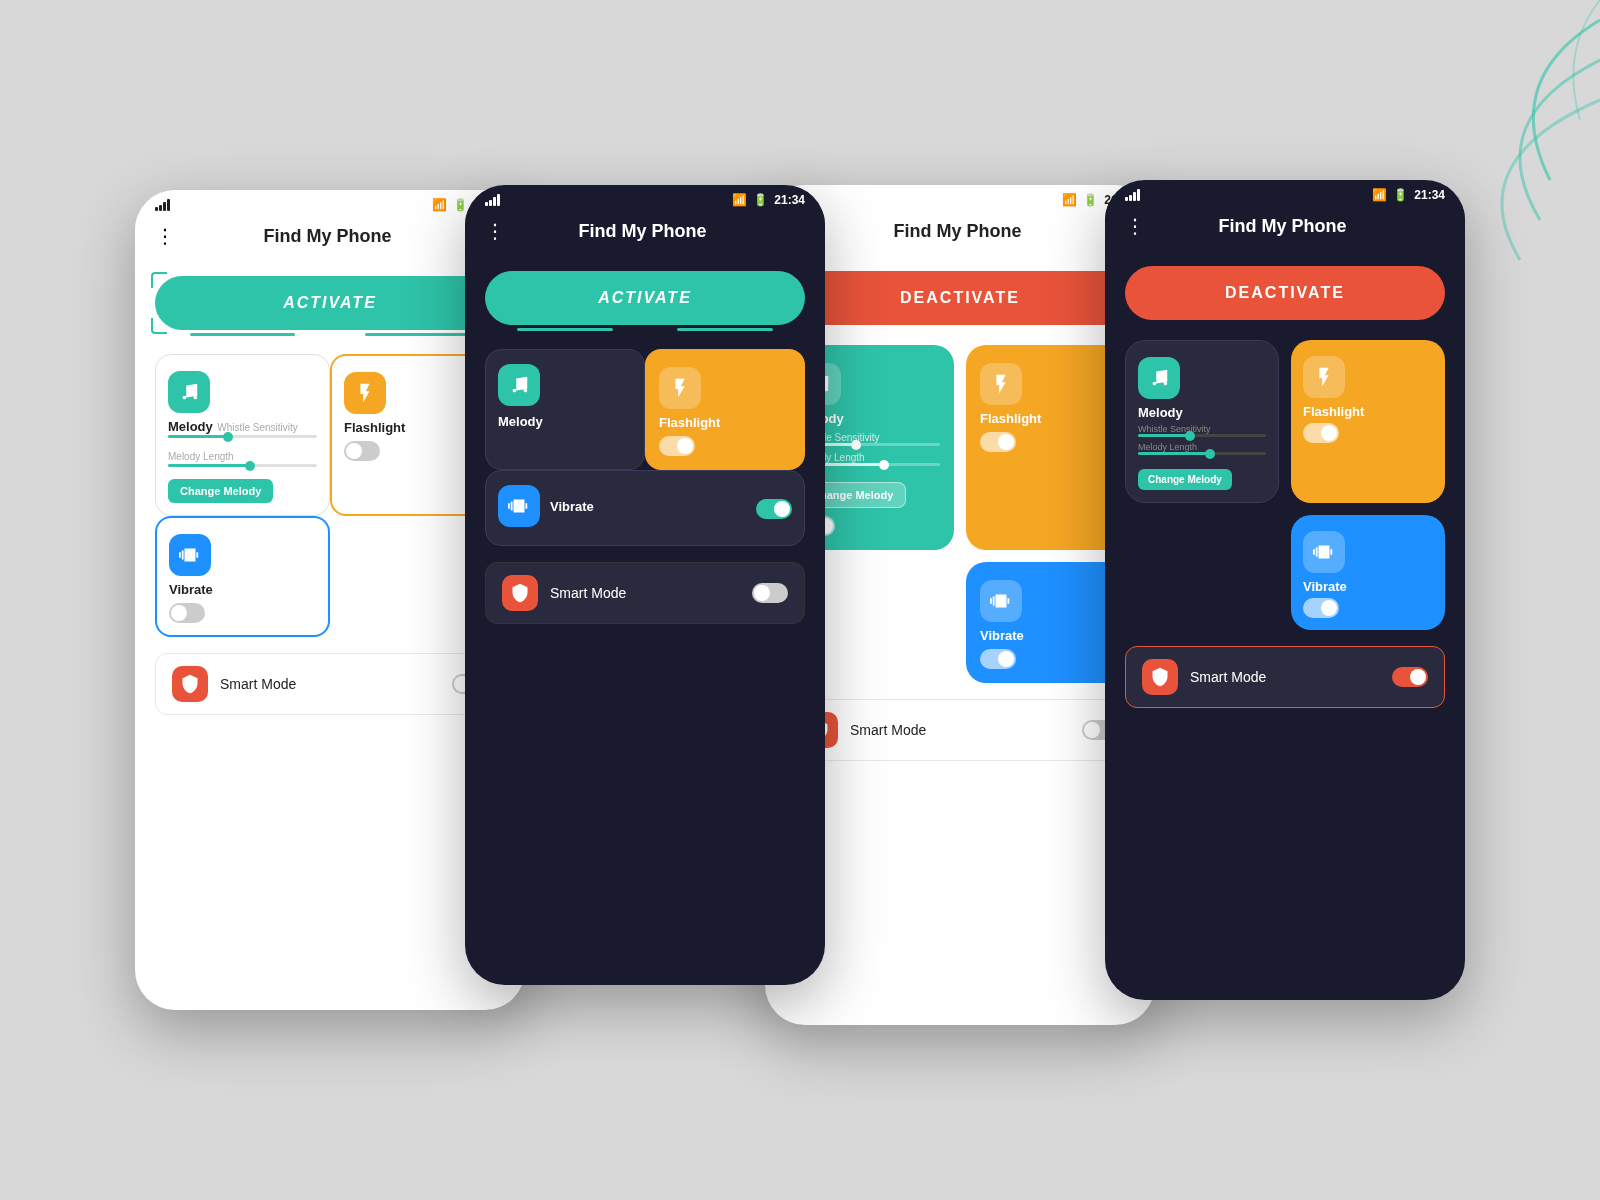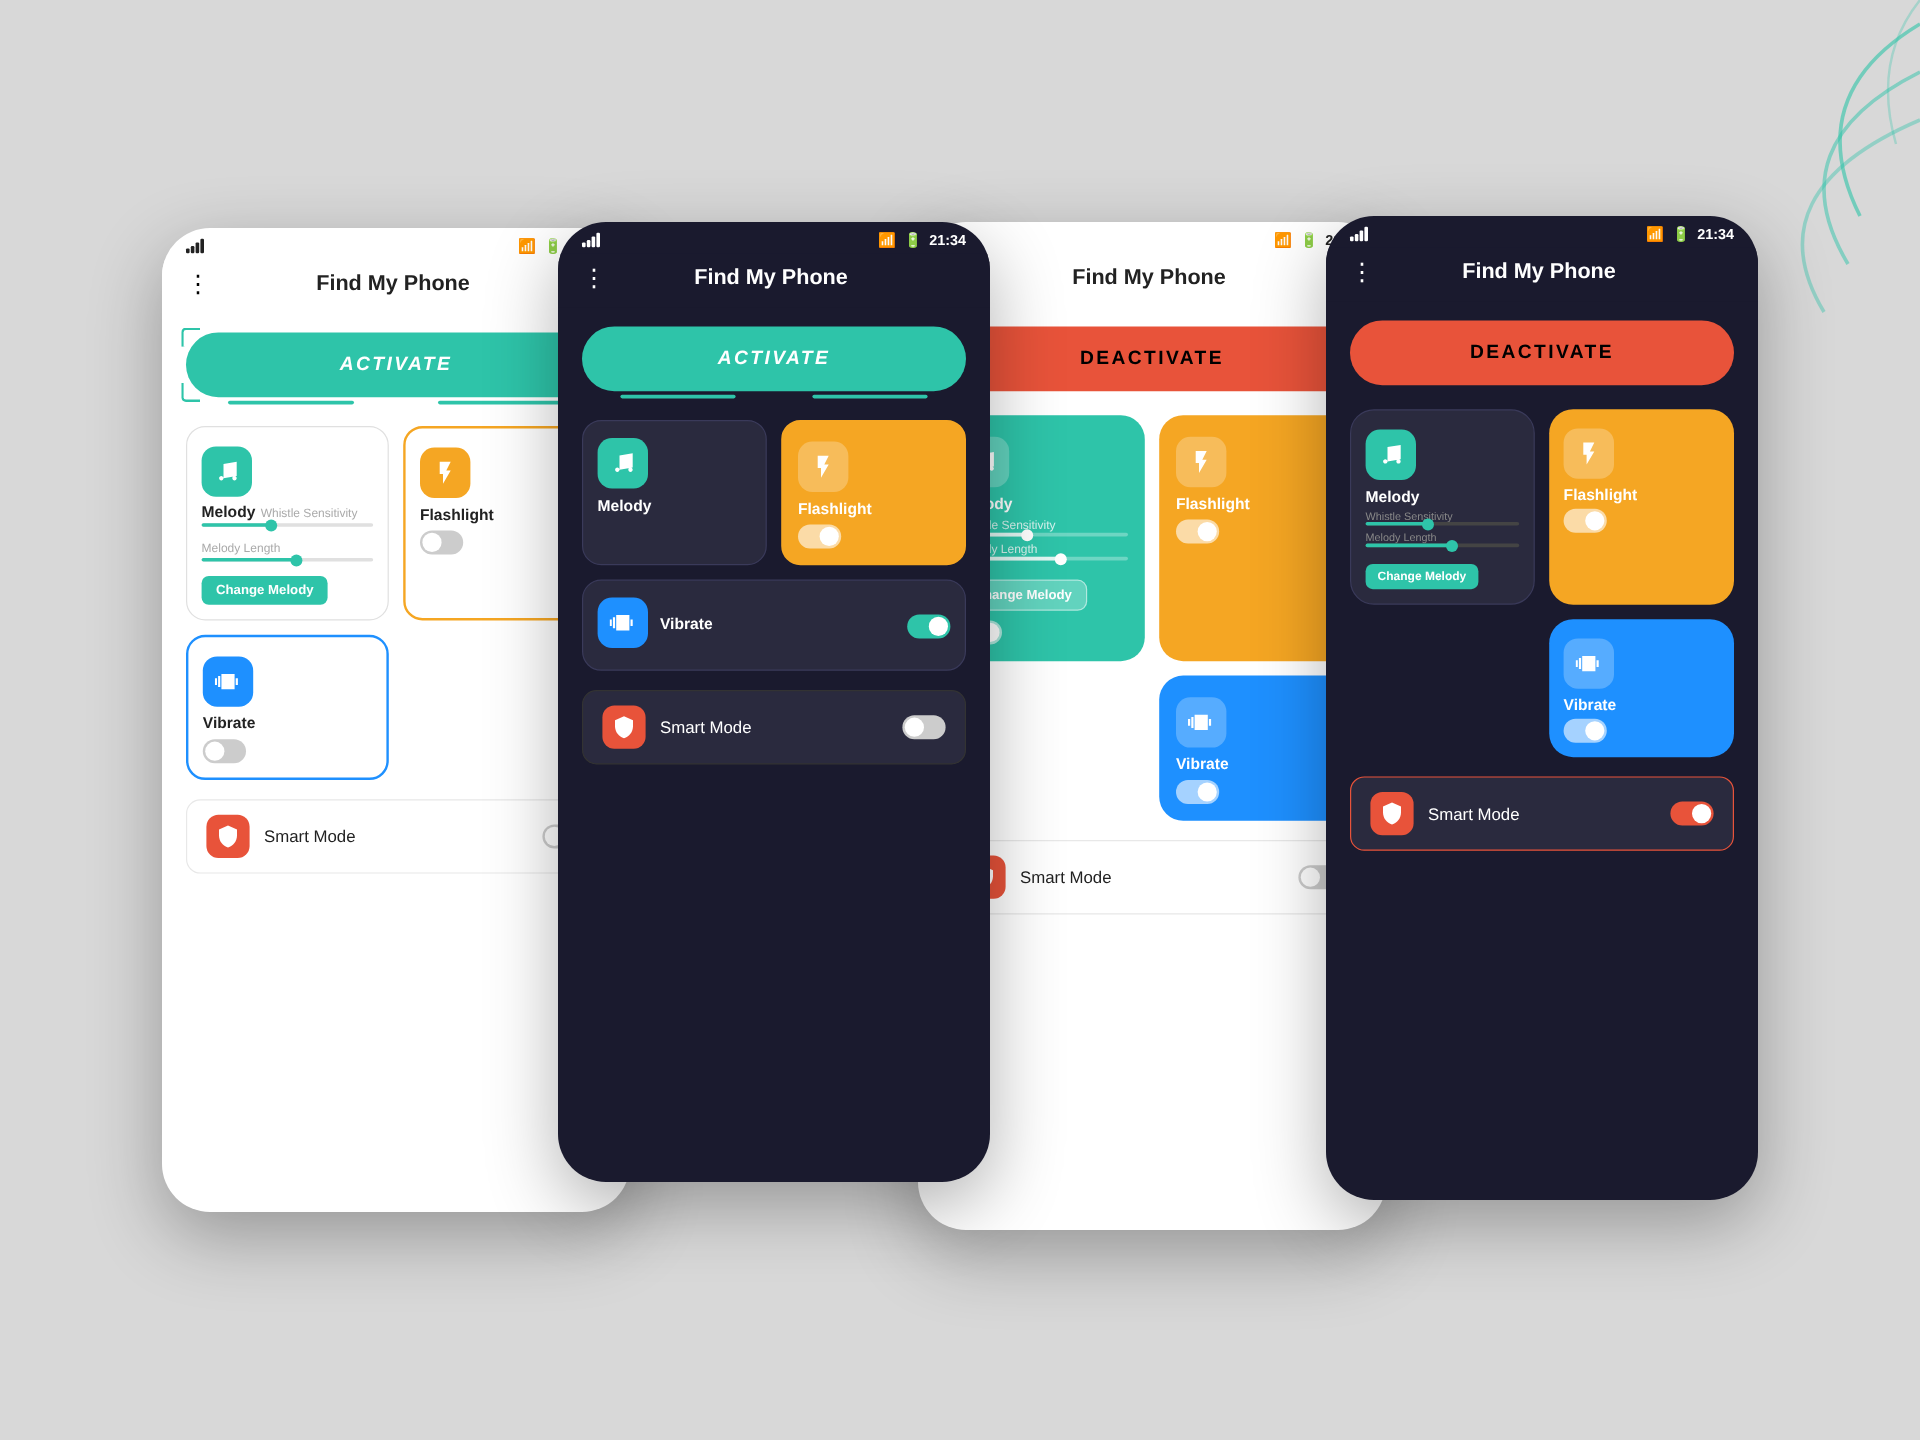--- a/index.html
+++ b/index.html
@@ -138,21 +138,21 @@
       width: 30%;
       height: 3px;
       background: #2ec4a9;
       border-radius: 2px;
     }
     .activate-btn.green::before { left: 10%; }
     .activate-btn.green::after { right: 10%; }
 
     .activate-btn.red {
       background: #e8533a;
-      color: #000000;
+      color: #ffffff;
     }
 
     
     .btn-wrapper {
       position: relative;
       margin-bottom: 24px;
     }
     .btn-corner {
       position: absolute;
       width: 16px;
@@ -162,21 +162,20 @@
     }
     .btn-corner.tl { top: -4px; left: -4px; border-width: 2px 0 0 2px; border-radius: 4px 0 0 0; }
     .btn-corner.tr { top: -4px; right: -4px; border-width: 2px 2px 0 0; border-radius: 0 4px 0 0; }
     .btn-corner.bl { bottom: -4px; left: -4px; border-width: 0 0 2px 2px; border-radius: 0 0 0 4px; }
     .btn-corner.br { bottom: -4px; right: -4px; border-width: 0 2px 2px 0; border-radius: 0 0 4px 0; }
 
     
     .cards-grid {
       display: grid;
       grid-template-columns: 1fr 1fr;
-      gap: 12px;
       margin-bottom: 16px;
     }
 
     .feature-card {
       border-radius: 16px;
       padding: 16px 12px 12px;
       display: flex;
       flex-direction: column;
       align-items: flex-start;
       min-height: 100px;

